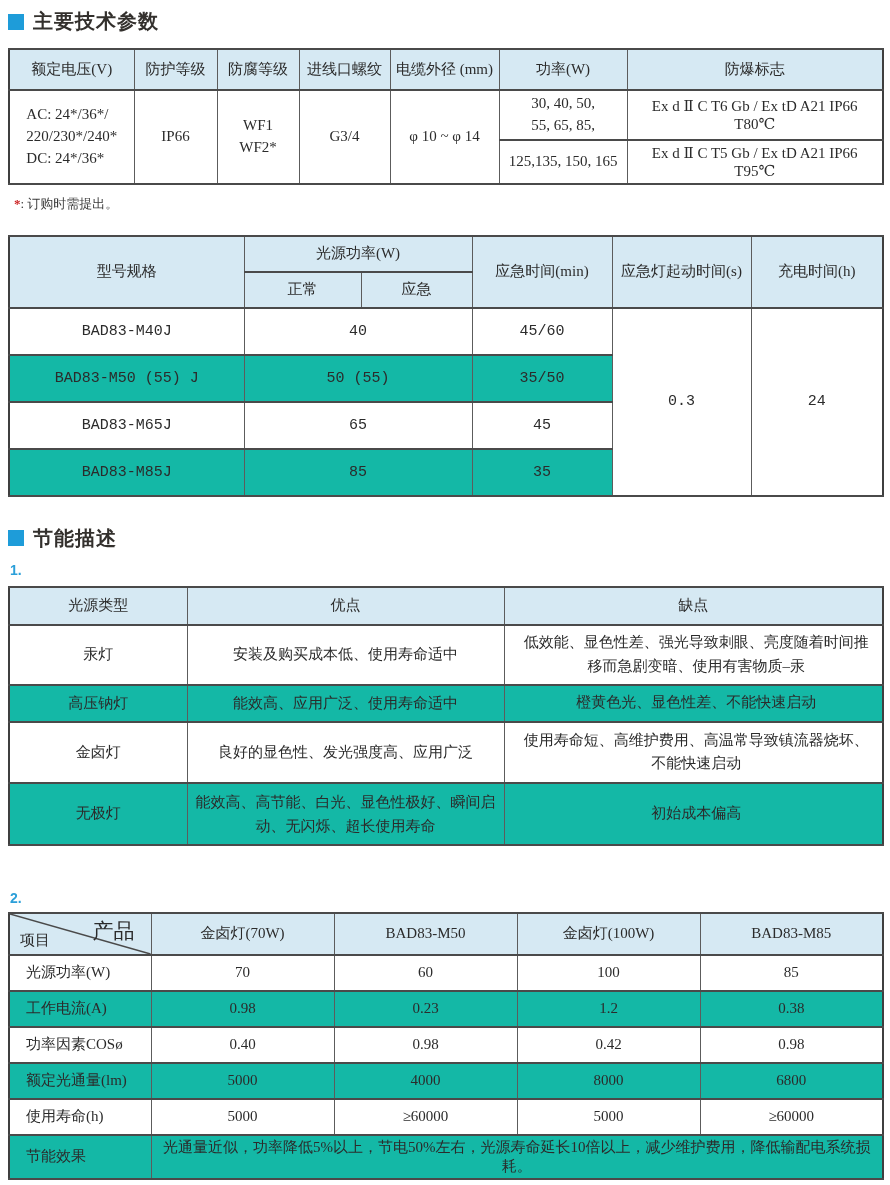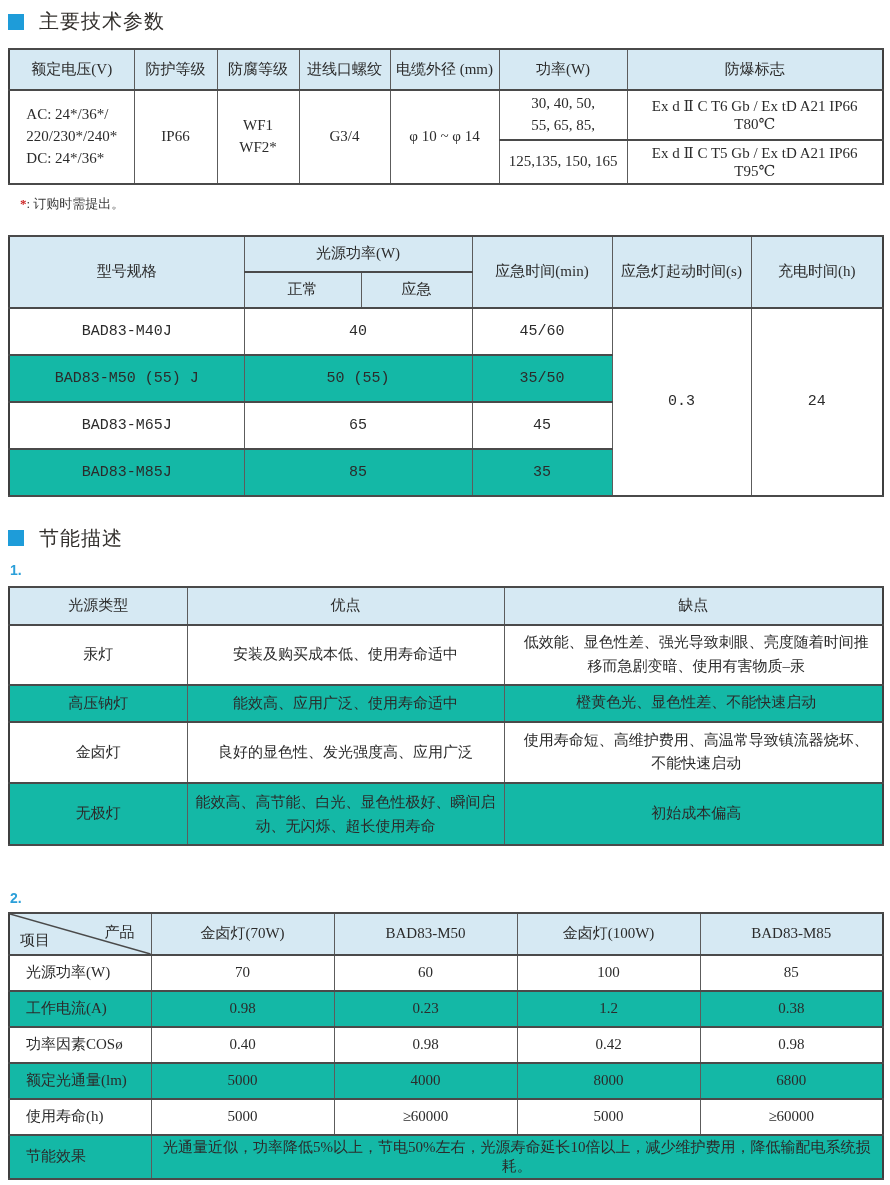--- a/index.html
+++ b/index.html
@@ -6,27 +6,27 @@
   html,body { background:#ffffff; }
   body {
     width:890px; height:1185px; overflow:hidden;
     font-family:"Liberation Serif","DejaVu Serif",serif;
     color:#2b2b2b;
   }
   .page { padding:8px 8px 0 8px; }
 
   
   .sec-title {
-    display:flex; align-items:center; gap:15px;
+    display:flex; align-items:center; gap:9px;
     font-family:"Liberation Sans","DejaVu Sans",sans-serif;
-    font-weight:normal; font-size:20px; color:#33302d; letter-spacing:1px;
+    font-weight:bold; font-size:20px; color:#33302d; letter-spacing:1px;
   }
   .sq { width:16px; height:16px; background:#1e9cd9; flex:0 0 auto; }
 
-  .note { margin:10px 0 0 12px; font-size:13px; color:#3a3a3a; }
+  .note { margin:10px 0 0 6px; font-size:13px; color:#3a3a3a; }
   .note .star { color:#cc2222; font-weight:bold; }
 
   .num-label {
     font-family:"Liberation Sans","DejaVu Sans",sans-serif;
     color:#2b9fd9; font-size:14px; font-weight:bold;
   }
 
   
   table {
     border-collapse:collapse; table-layout:fixed; width:874px;
@@ -60,21 +60,21 @@
   .t3 tr.h  { height:38px; }
   .t3 .cons { text-align:center; padding-left:18px; padding-right:12px; line-height:1.55; }
 
   
   .t4 { margin-top:6px; }
   .t4 tr { height:36px; }
   .t4 tr.h { height:42px; }
 
   .diag { position:relative; overflow:hidden; }
   .diag svg { position:absolute; left:0; top:0; width:100%; height:100%; }
-  .diag .top-r { position:absolute; top:9px; right:16px; font-size:15px;margin-left:20px; }
+  .diag .top-r { position:absolute; top:3px; right:16px; font-size:21px;margin-left:20px; }
   .diag .bot-l { position:absolute; bottom:4px; left:10px; font-size:15px; }
 
   .mt-sec2 { margin-top:28px; }
   .mt-num1 { margin-top:10px; margin-left:2px; }
   .mt-num2 { margin-top:44px; margin-left:2px; }
 </style>
 </head>
 <body>
 
 <div class="page">

